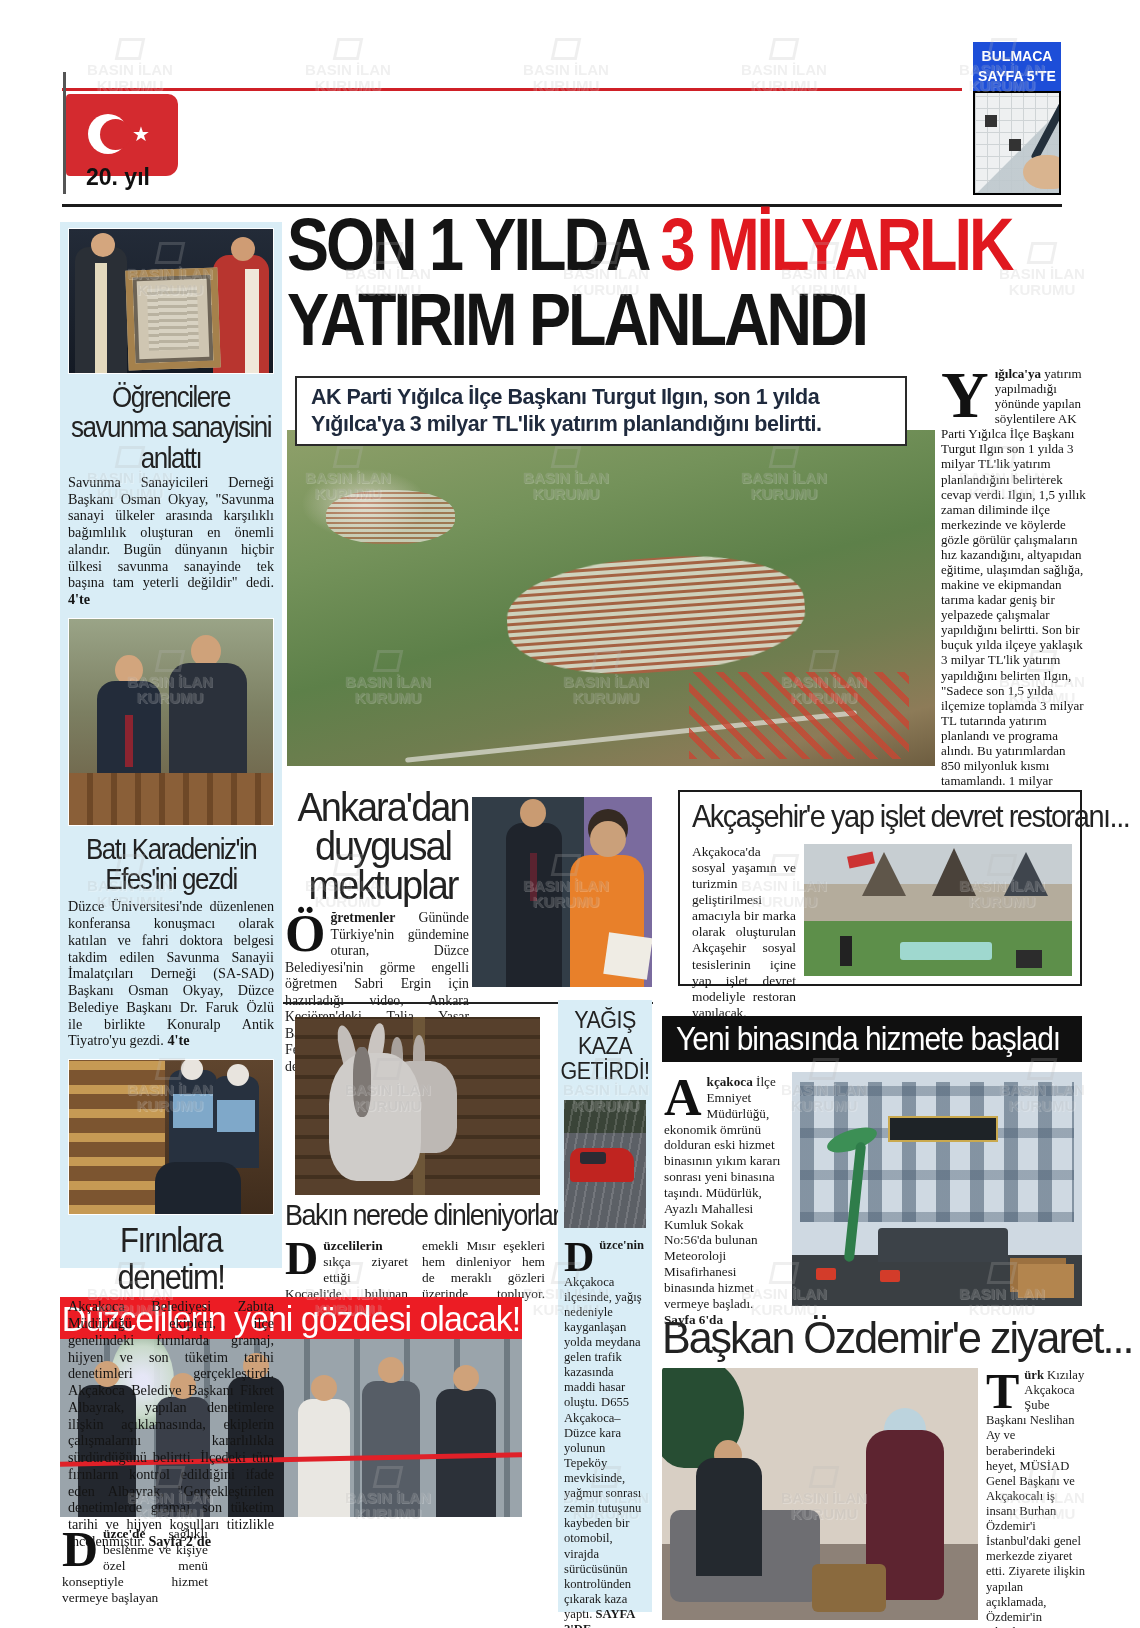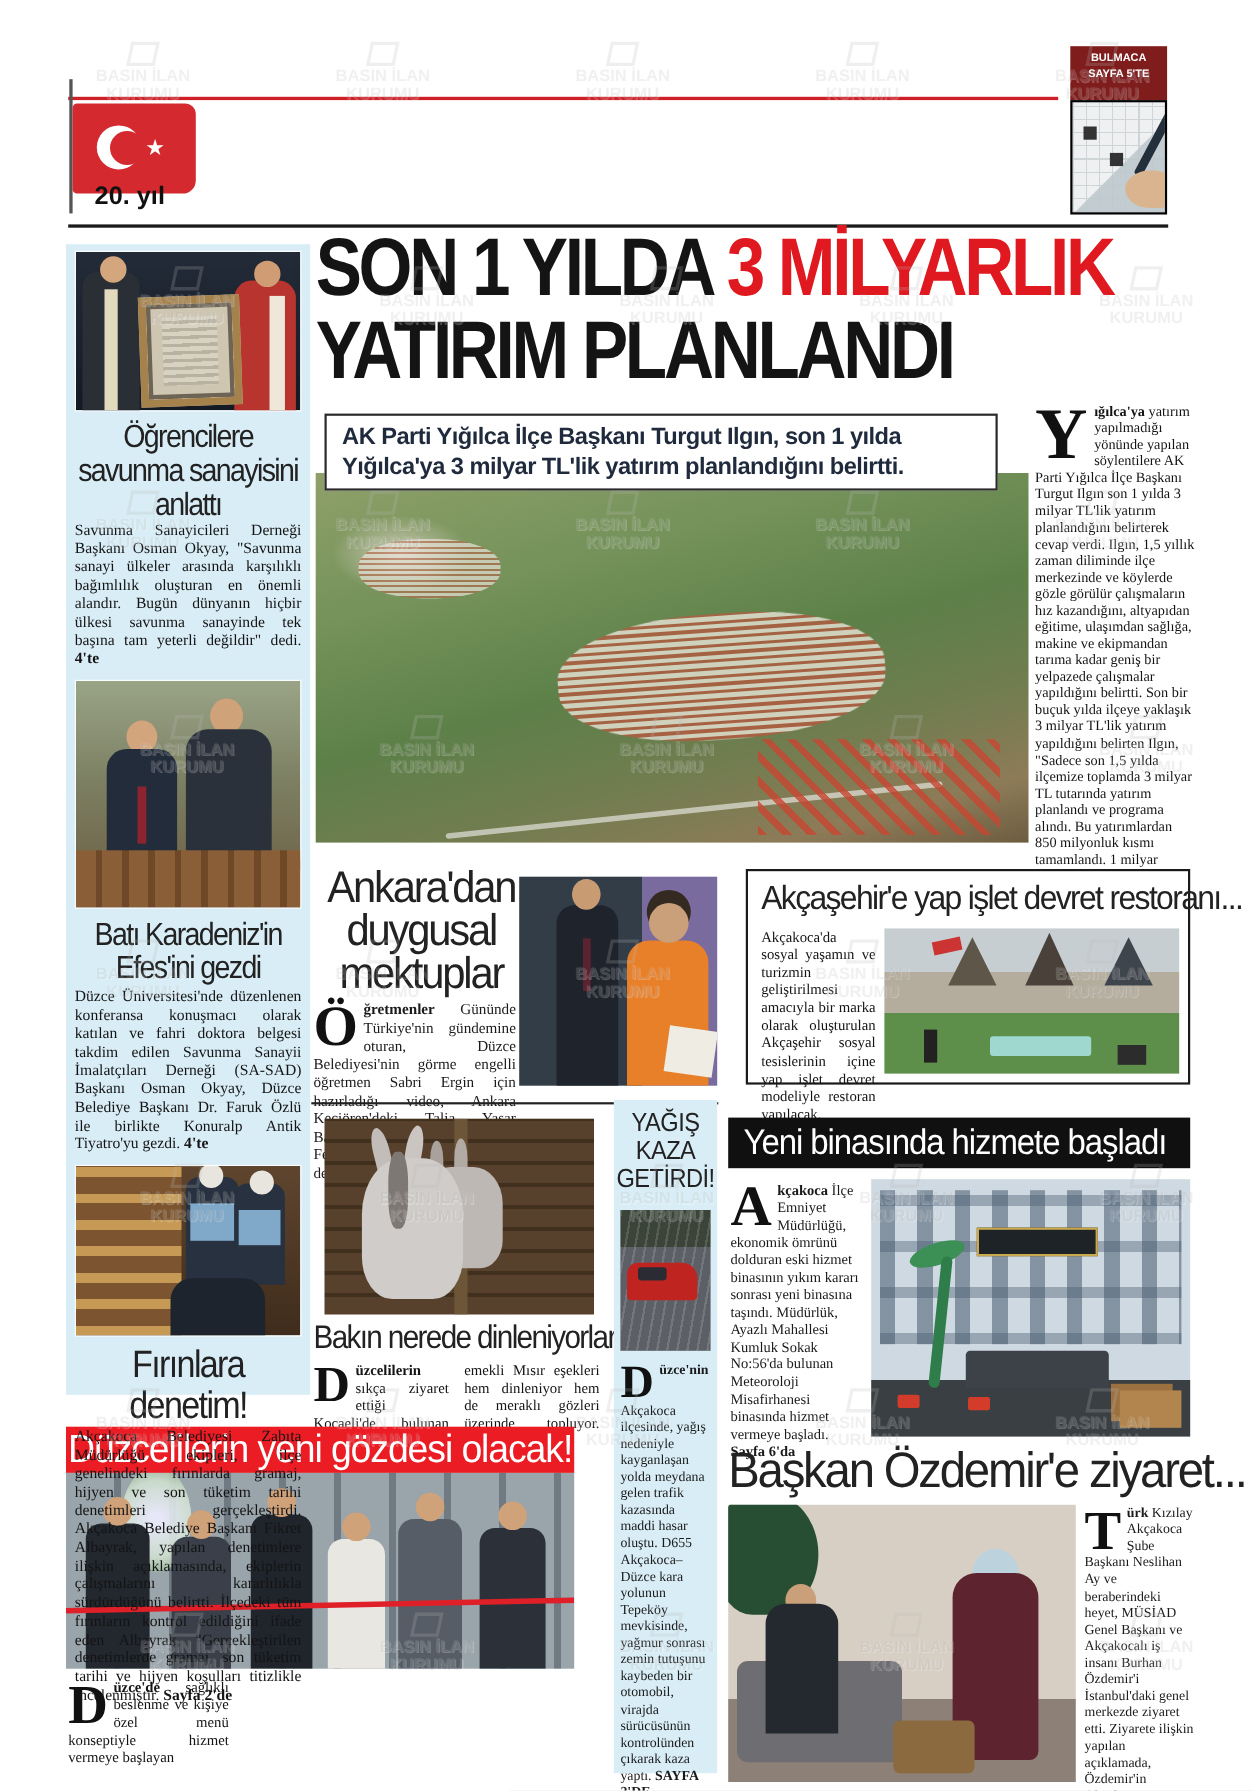--- a/index.html
+++ b/index.html
@@ -24,22 +24,22 @@
     background:#d42a2f; border-radius:4px 10px 12px 4px; overflow:hidden; }
   .crescent-outer { position:absolute; left:22px; top:20px; width:40px; height:40px; border-radius:50%; background:#fff; }
   .crescent-inner { position:absolute; left:34px; top:25px; width:31px; height:31px; border-radius:50%; background:#d42a2f; }
   .flag-star { position:absolute; left:66px; top:28px; color:#fff; font-size:20px; font-family:"DejaVu Sans",sans-serif; }
   .year-badge { position:absolute; left:86px; top:164px; font-family:"Liberation Sans",sans-serif;
     font-weight:700; font-size:23px; color:#111; }
   .masthead { position:absolute; left:183px; top:93px; width:875px; height:84px; background:#cf2027;
     display:flex; align-items:center; justify-content:center; }
   .masthead-title { font-family:"Liberation Sans",sans-serif; font-weight:700; font-size:64px;
     color:#fff; letter-spacing:-1px; transform:scale(1.04,1.22); white-space:nowrap; }
-  .bulmaca-box { position:absolute; left:973px; top:42px; width:88px; height:49px; background:#7f1d1d;
-    color:#fff; font-family:"Liberation Sans",sans-serif; font-weight:700; font-size:10px;
+  .bulmaca-box { position:absolute; left:973px; top:42px; width:88px; height:49px; background:#1d4ed8;
+    color:#fff; font-family:"Liberation Sans",sans-serif; font-weight:700; font-size:14px;
     text-align:center; line-height:1.45; padding-top:4px; }
   .crossword { position:absolute; left:973px; top:91px; width:88px; height:104px; border:2px solid #000;
     background:
       linear-gradient(135deg, rgba(230,230,230,0) 55%, rgba(190,200,205,.9) 56%),
       repeating-linear-gradient(0deg,#cfd4d6 0 1px,transparent 1px 12px),
       repeating-linear-gradient(90deg,#cfd4d6 0 1px,transparent 1px 12px),
       #eef0f1; overflow:hidden; }
   .cw-black1 { position:absolute; left:10px; top:22px; width:12px; height:12px; background:#333; }
   .cw-black2 { position:absolute; left:34px; top:46px; width:12px; height:12px; background:#333; }
   .cw-pen { position:absolute; right:6px; top:6px; width:8px; height:64px; background:#23303c;

